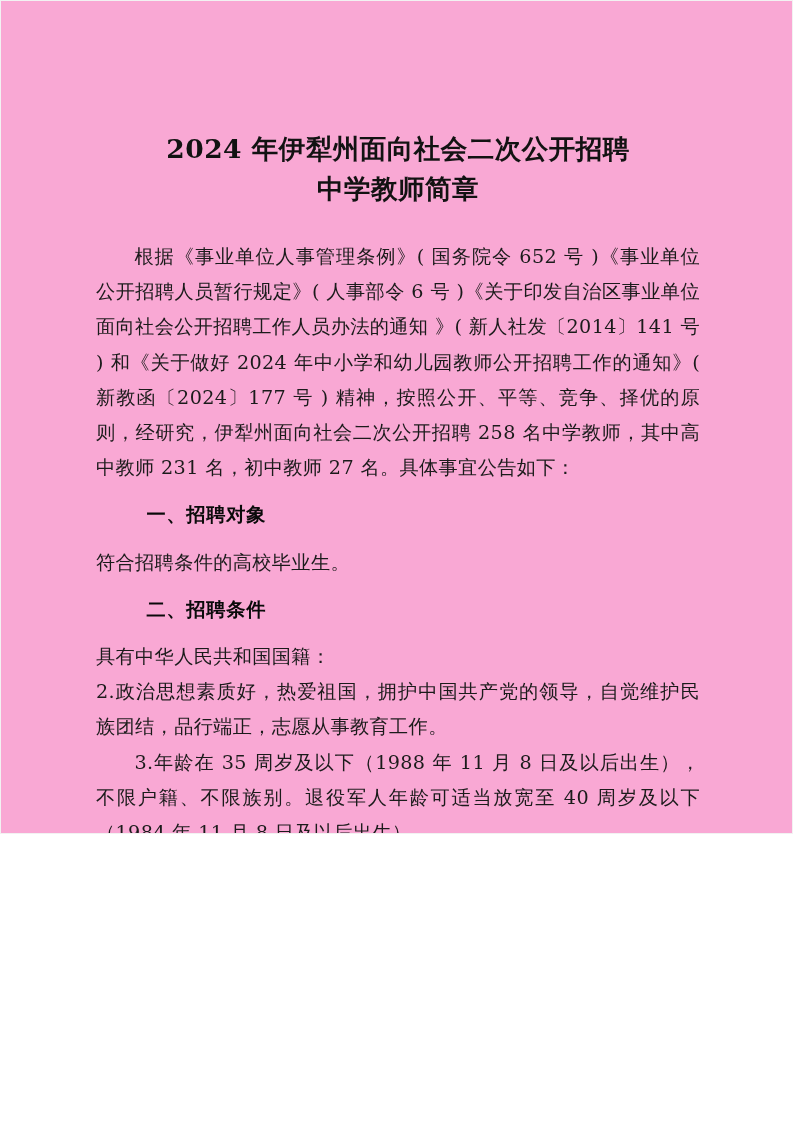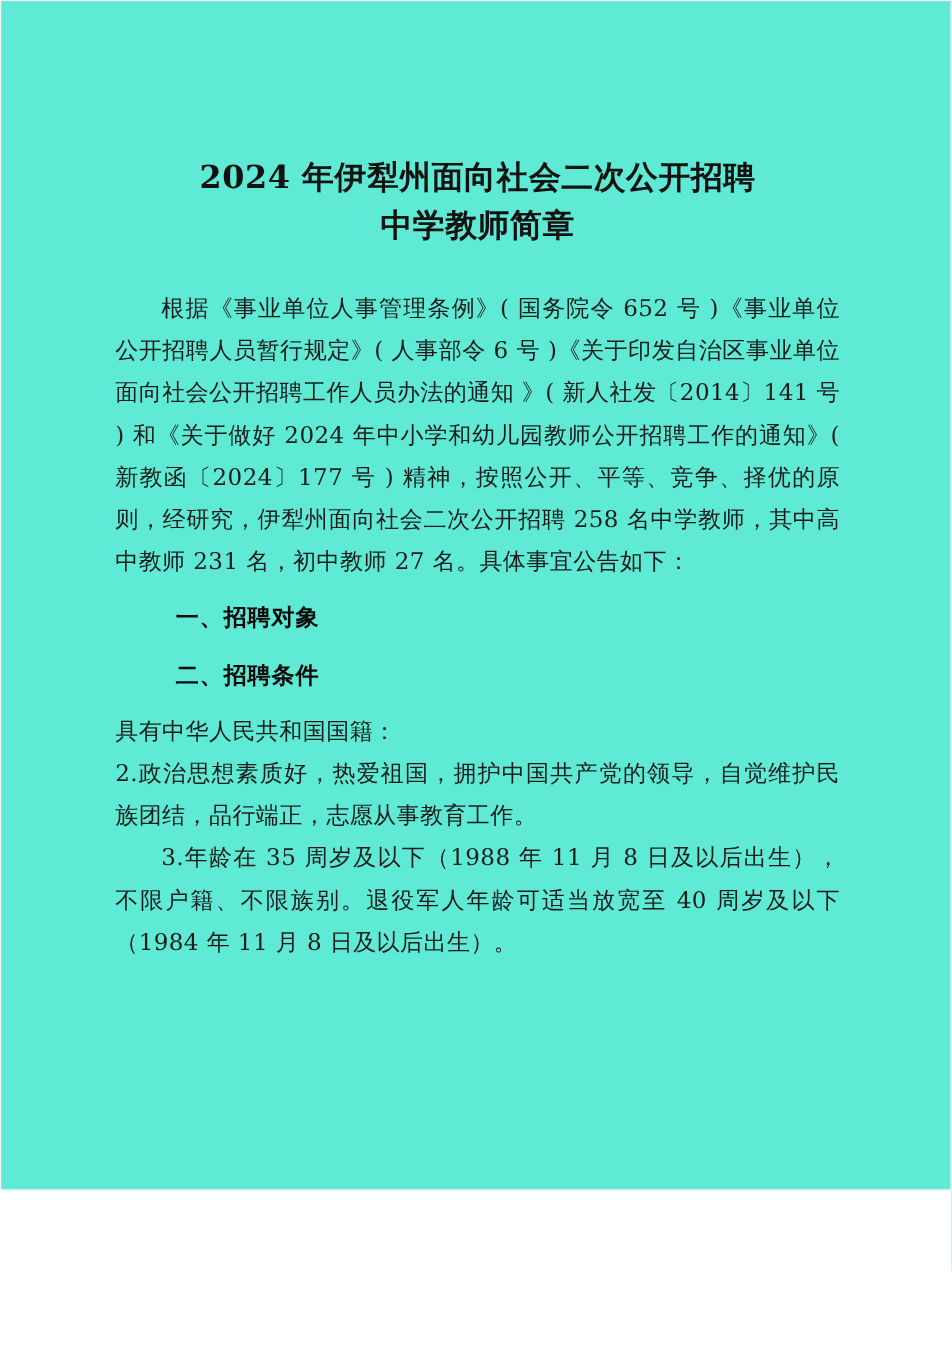--- a/index.html
+++ b/index.html
@@ -6,22 +6,22 @@
     margin: 0;
     padding: 0;
     background: #ffffff;
   }
   body {
     font-family: "DejaVu Serif", "Liberation Serif", serif;
   }
   .page {
     position: relative;
     width: 793px;
-    height: 992px;
-    background: #5eead4;
+    height: 834px;
+    background: #f9a8d4;
     box-sizing: border-box;
     overflow: hidden;
     border: 1px solid #f2f2f2;
   }
   .doc-body {
     position: absolute;
     left: 95px;
     top: 118px;
     width: 604px;
   }
@@ -85,20 +85,21 @@
 
     <h1 class="doc-title">
       <span class="tline">2024 年伊犁州面向社会二次公开招聘</span>
       <span class="tline">中学教师简章</span>
     </h1>
 
     <p class="para">根据《事业单位人事管理条例》( 国务院令 652 号 )《事业单位公开招聘人员暂行规定》( 人事部令 6 号 )《关于印发自治区事业单位面向社会公开招聘工作人员办法的通知 》( 新人社发〔2014〕141 号 ) 和《关于做好 2024 年中小学和幼儿园教师公开招聘工作的通知》( 新教函〔2024〕177 号 ) 精神，按照公开、平等、竞争、择优的原则，经研究，伊犁州面向社会二次公开招聘 258 名中学教师，其中高中教师 231 名，初中教师 27 名。具体事宜公告如下：</p>
 
     <p class="heading">一、招聘对象</p>
 
+    <p class="para flush">符合招聘条件的高校毕业生。</p>
 
     <p class="heading">二、招聘条件</p>
 
     <p class="para flush">具有中华人民共和国国籍：</p>
 
 
     <p class="para flush">2.政治思想素质好，热爱祖国，拥护中国共产党的领导，自觉维护民族团结，品行端正，志愿从事教育工作。</p>
 
     <p class="para">3.年龄在 35 周岁及以下（1988 年 11 月 8 日及以后出生），不限户籍、不限族别。退役军人年龄可适当放宽至 40 周岁及以下（1984 年 11 月 8 日及以后出生）。</p>
 

